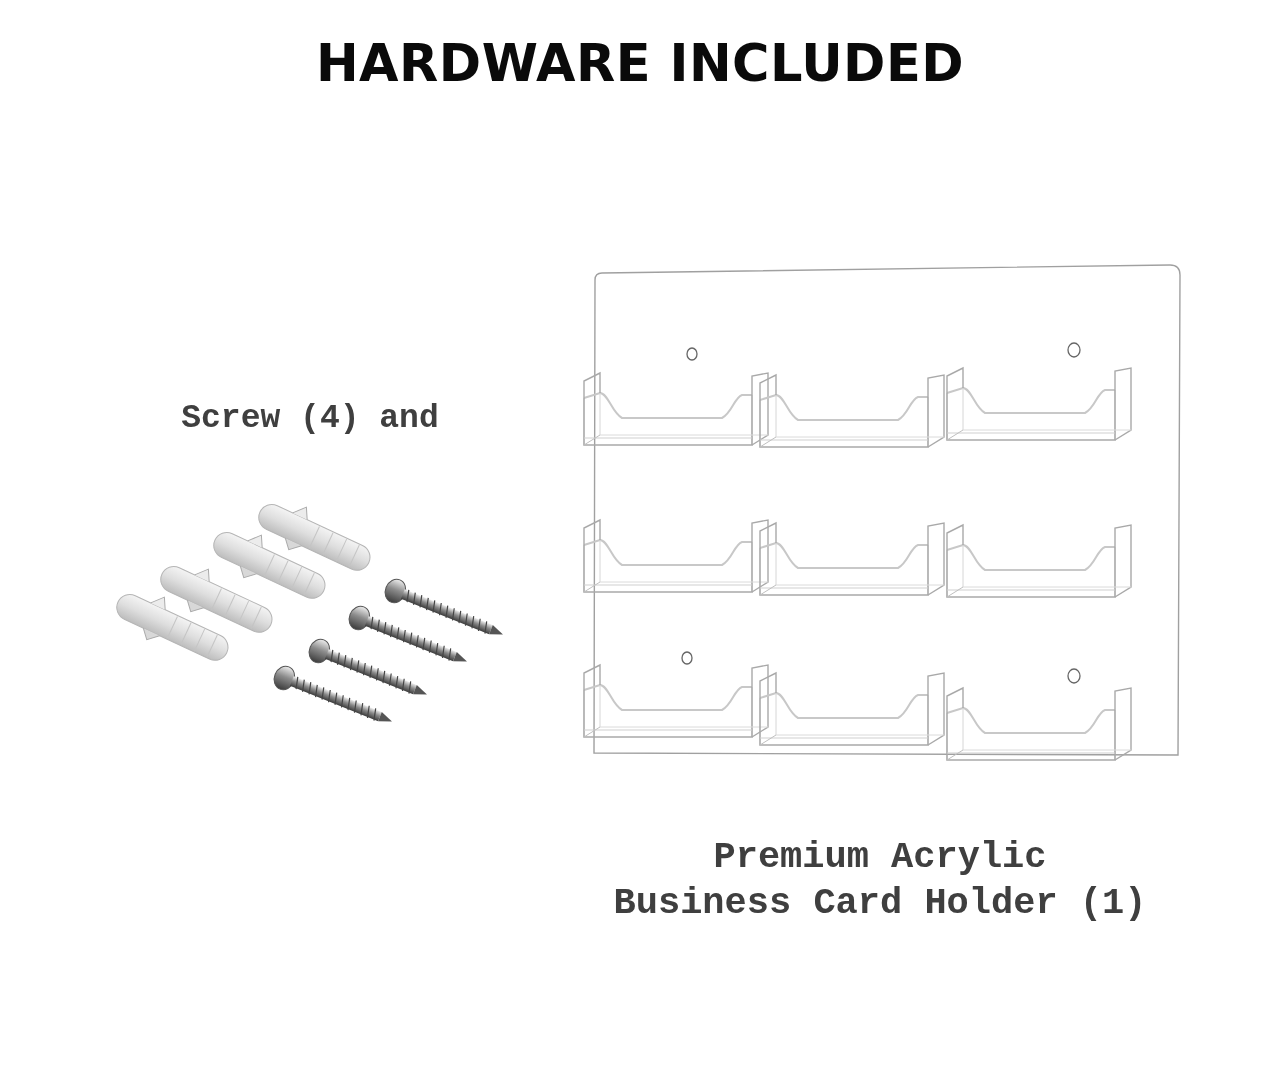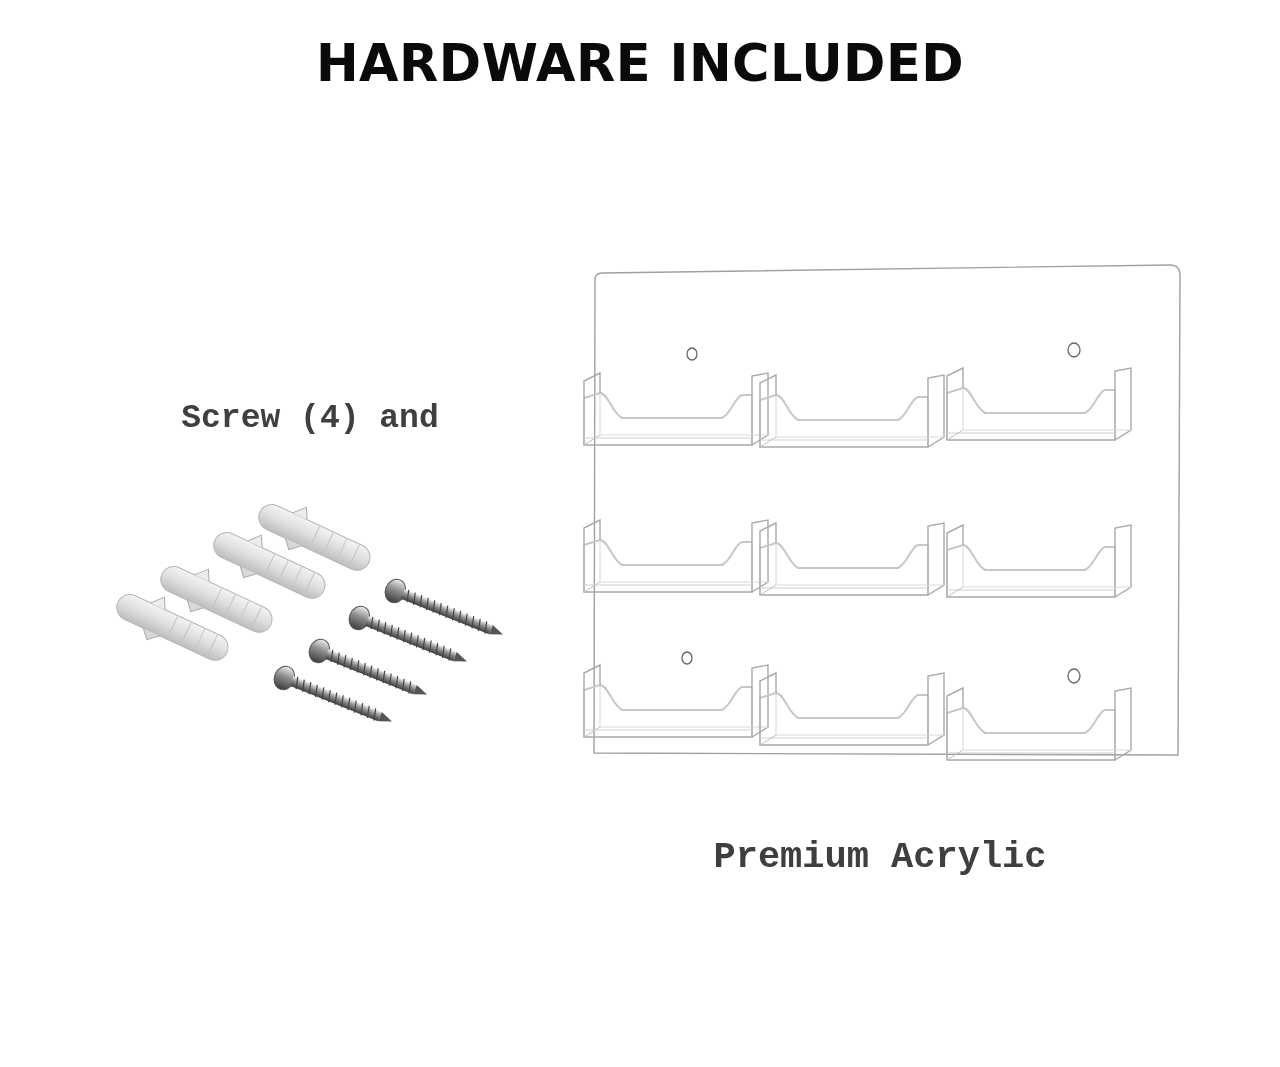--- a/index.html
+++ b/index.html
@@ -136,13 +136,14 @@
     <g>
       <use href="#pocket" transform="translate(12,410)"></use>
       <use href="#pocket" transform="translate(188,418)"></use>
       <use href="#pocket" transform="translate(375,433)"></use>
     </g>
   </svg>
 </div>
 
 <div class="caption holder-caption">
   <span>Premium Acrylic</span>
+  <span>Business Card Holder (1)</span>
 </div>
 
 </body></html>

